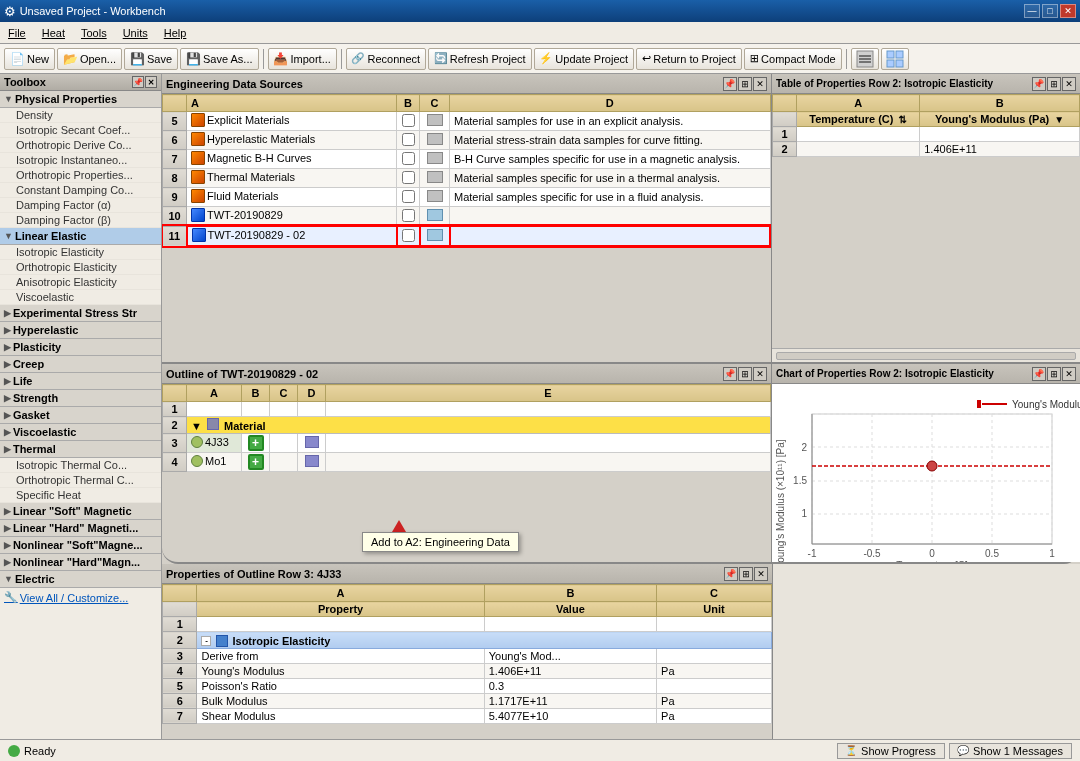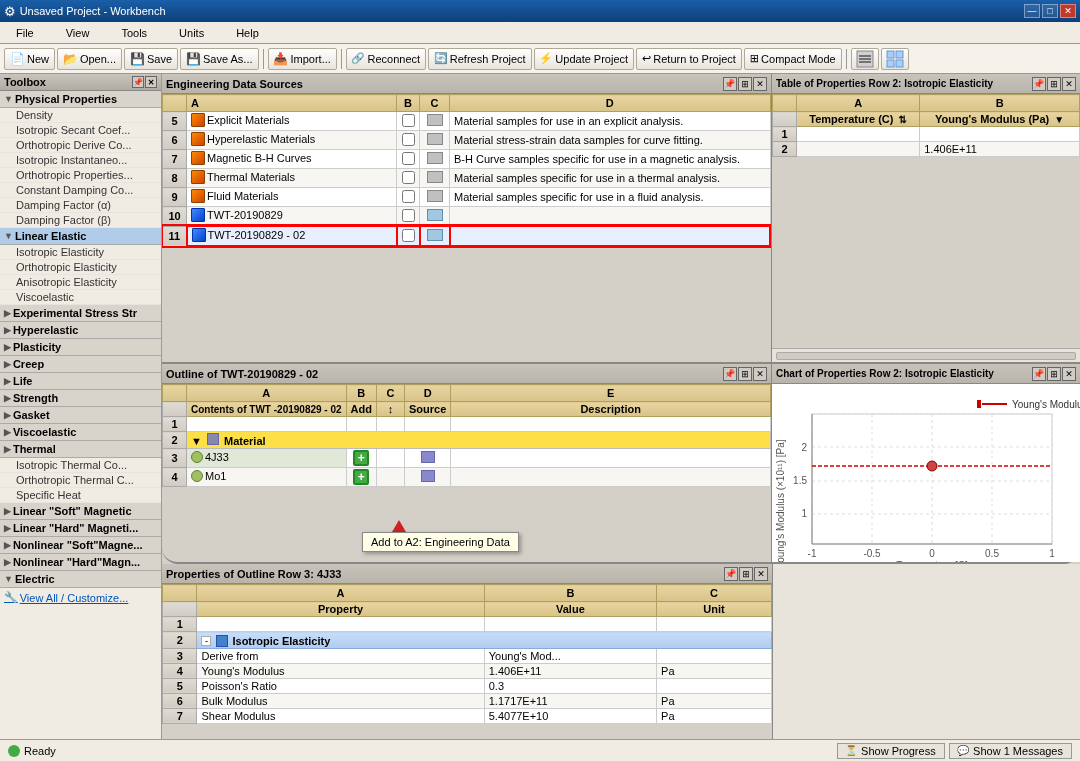--- a/index.html
+++ b/index.html
@@ -7,21 +7,21 @@
 
     
     .title-bar { background: linear-gradient(to bottom, #1a5fa8, #0d3f7a); color: white; height: 22px; display: flex; align-items: center; justify-content: space-between; padding: 0 4px; }
     .title-bar-left { display: flex; align-items: center; gap: 4px; }
     .title-bar-buttons { display: flex; gap: 2px; }
     .title-btn { width: 16px; height: 14px; display: flex; align-items: center; justify-content: center; font-size: 9px; cursor: pointer; border: 1px solid rgba(255,255,255,0.4); background: rgba(255,255,255,0.1); color: white; }
     .title-btn.close { background: #c0392b; }
 
     
     .menu-bar { background: #f0ece4; height: 22px; display: flex; align-items: center; border-bottom: 1px solid #999; }
-    .menu-item { padding: 2px 16px; cursor: pointer; font-size: 11px; }
+    .menu-item { padding: 2px 8px; cursor: pointer; font-size: 11px; text-decoration: underline; }
 
     
     .toolbar { background: #f5f2ec; height: 30px; display: flex; align-items: center; gap: 2px; padding: 0 4px; border-bottom: 1px solid #999; }
     .toolbar-btn { display: flex; align-items: center; gap: 2px; padding: 2px 5px; border: 1px solid #b0a898; background: linear-gradient(to bottom, #fff, #e8e4dc); cursor: pointer; font-size: 10px; border-radius: 2px; height: 22px; white-space: nowrap; }
     .toolbar-sep { width: 1px; height: 20px; background: #999; margin: 0 2px; }
 
     
     .main-layout { display: flex; height: calc(761px - 22px - 22px - 30px - 22px); }
 
     
@@ -70,21 +70,21 @@
   </div>
   <div class="title-bar-buttons">
     <div class="title-btn">—</div>
     <div class="title-btn">□</div>
     <div class="title-btn close">✕</div>
   </div>
 </div>
 
 <div class="menu-bar">
   <span class="menu-item">File</span>
-  <span class="menu-item">View</span>
+  <span class="menu-item">Heat</span>
   <span class="menu-item">Tools</span>
   <span class="menu-item">Units</span>
   <span class="menu-item">Help</span>
 </div>
 
 <div class="toolbar">
   <div class="toolbar-btn">
     <span style="font-size:12px;">📄</span>
     <span>New</span>
   </div>
@@ -468,30 +468,20 @@
             </colgroup>
             <thead>
               <tr>
                 <th></th>
                 <th>A</th>
                 <th>B</th>
                 <th>C</th>
                 <th>D</th>
                 <th>E</th>
               </tr>
-              <tr>
-                <td class="row-header"></td>
-                <td style="background:linear-gradient(to bottom,#e8d4a0,#d8c488);font-weight:bold;border:1px solid #b0a060;text-align:center;font-size:10px;">Contents of TWT -20190829 - 02</td>
-                <td style="background:linear-gradient(to bottom,#e8d4a0,#d8c488);font-weight:bold;border:1px solid #b0a060;text-align:center;">Add</td>
-                <td style="background:linear-gradient(to bottom,#e8d4a0,#d8c488);font-weight:bold;border:1px solid #b0a060;text-align:center;">
-                  <span>↕</span>
-                </td>
-                <td style="background:linear-gradient(to bottom,#e8d4a0,#d8c488);font-weight:bold;border:1px solid #b0a060;text-align:center;">Source</td>
-                <td style="background:linear-gradient(to bottom,#e8d4a0,#d8c488);font-weight:bold;border:1px solid #b0a060;text-align:center;">Description</td>
-              </tr>
             </thead>
             <tbody>
               <tr>
                 <td class="row-header">1</td>
                 <td></td>
                 <td></td>
                 <td></td>
                 <td></td>
                 <td></td>
               </tr>

